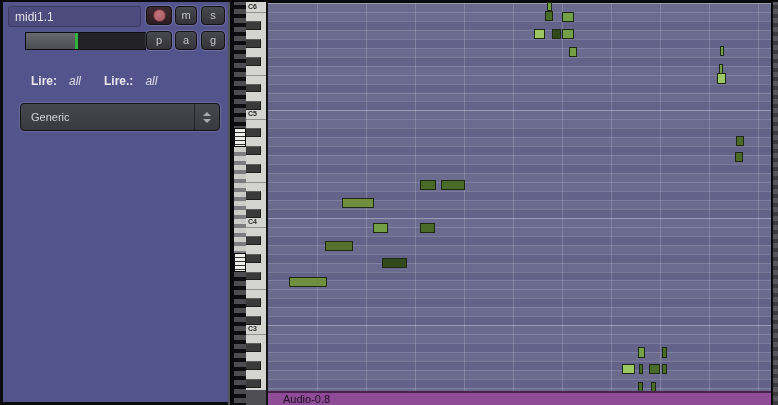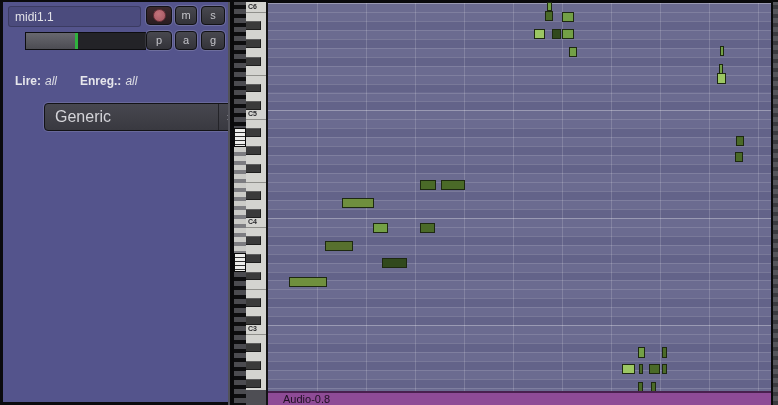--- a/index.html
+++ b/index.html
@@ -41,35 +41,35 @@
   }
   .fader-fill { position: absolute; left: 0; top: 0; bottom: 0;
     background: linear-gradient(#68686f, #4c4c53); }
   .fader-line { position: absolute; top: 0; bottom: 0; width: 3px;
     background: #2fb33e; }
   .chan-row {
     position: absolute; left: 0; top: 68px; width: 100%; height: 22px;
     display: flex; align-items: center; color: #e6e6ec; font-size: 12px;
   }
   .chan-row .lbl { font-weight: bold; }
-  .chan-row .val { font-style: italic; margin-left: 4px; color: #dcdce4; }
+  .chan-row .val { font-style: italic; margin-left: 12px; color: #dcdce4; }
   .fragments {
     position: absolute; left: 152px; top: 67px; width: 65px; height: 23px;
     background: linear-gradient(#4e4e56, #3a3a41);
     border: 1px solid #94949c; border-radius: 5px;
     color: #d6d6dc; font-size: 12px;
     display: flex; align-items: center; justify-content: center;
   }
   .combo {
     position: absolute; left: 17px; width: 200px; height: 28px;
     background: linear-gradient(#47474f, #393940);
     border: 1px solid #131316; border-radius: 4px;
     box-shadow: 0 0 0 1px rgba(205,205,225,0.18);
-    color: #d4d4d9; font-size: 16px;
-    display: flex; align-items: center; padding-left: 10px; margin-left: 24px;
+    color: #d4d4d9; font-size: 11px;
+    display: flex; align-items: center; padding-left: 10px;
   }
   .combo .spin {
     position: absolute; right: 0; top: 0; bottom: 0; width: 25px;
     border-left: 1px solid #232328;
     display: flex; flex-direction: column; align-items: center; justify-content: center;
     gap: 3px;
   }
   .tri-up { width:0; height:0; border-left:4px solid transparent; border-right:4px solid transparent; border-bottom:4px solid #aaaab1; }
   .tri-dn { width:0; height:0; border-left:4px solid transparent; border-right:4px solid transparent; border-top:4px solid #aaaab1; }
   
@@ -155,23 +155,23 @@
       <span>p</span>
     </div>
     <div class="btn" style="left:172px; top:29px; width:22px;">
       <span>a</span>
     </div>
     <div class="btn" style="left:198px; top:29px; width:24px;">
       <span>g</span>
     </div>
 
     <div class="chan-row">
-      <span class="lbl" style="margin-left:12px;">Lire:</span>
+      <span class="lbl" style="margin-left:28px;">Lire:</span>
       <span class="val">all</span>
-      <span class="lbl" style="margin-left:23px;">Enreg.:</span>
+      <span class="lbl" style="margin-left:23px;">Lire.:</span>
       <span class="val">all</span>
     </div>
 
     <div class="combo" style="top:101px;">
       <span>Generic</span>
       <span class="spin">
         <span class="tri-up"></span>
         <span class="tri-dn"></span>
       </span>
     </div>

